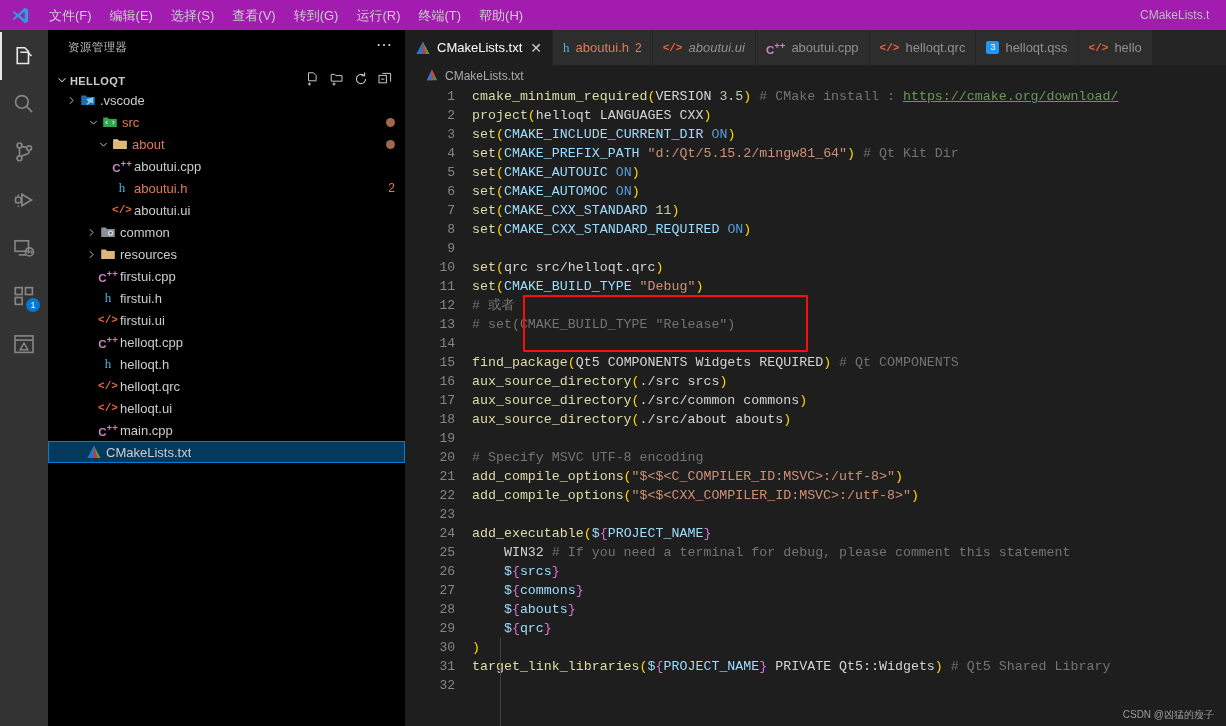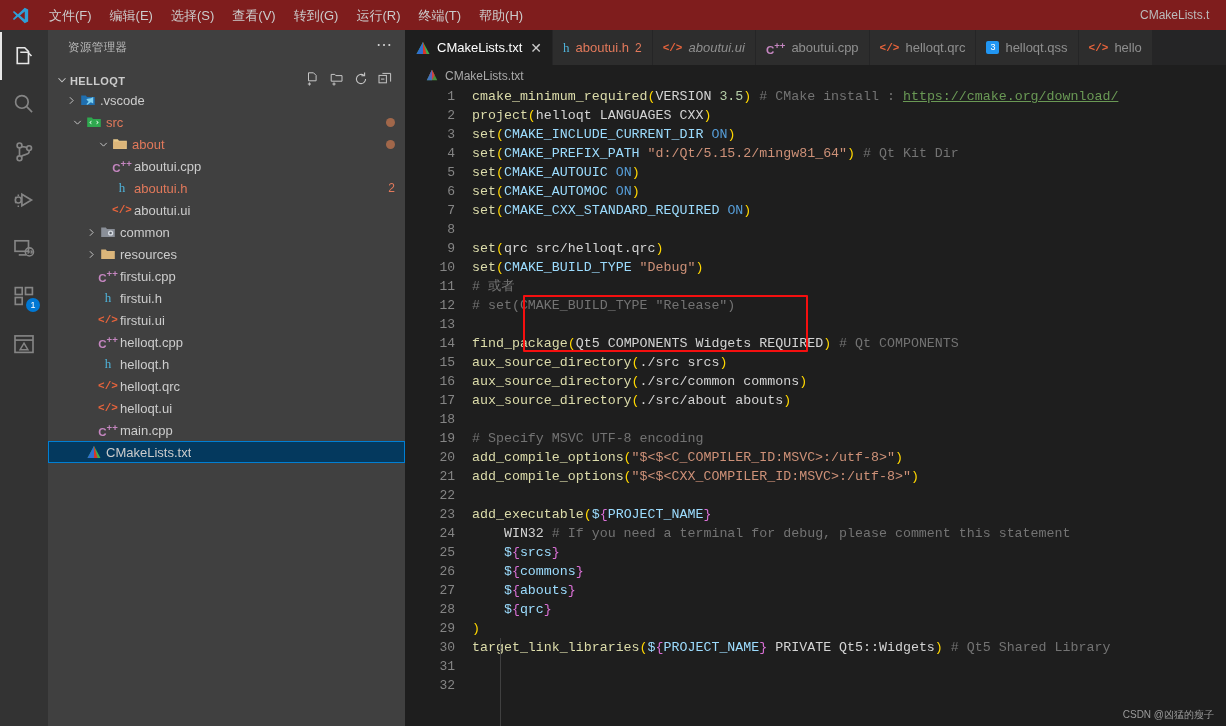--- a/index.html
+++ b/index.html
@@ -7,21 +7,21 @@
     width: 1226px; height: 726px;
     background: #1e1e1e;
     font-family: "Liberation Sans", sans-serif;
     overflow: hidden;
     -webkit-font-smoothing: antialiased;
   }
   .app { width: 1226px; height: 726px; display: flex; flex-direction: column; background:#1e1e1e; }
 
   
   .titlebar {
-    height: 30px; min-height:30px; background: #7f1d1d; display: flex; align-items: center;
+    height: 30px; min-height:30px; background: #a21caf; display: flex; align-items: center;
     padding: 0 6px; position: relative;
   }
   .vscode-logo { width: 28px; display:flex; align-items:center; justify-content:center; }
   .vscode-logo svg { width:17px; height:17px; display:block; }
   .menu { display: flex; align-items: center; margin-left: 6px; }
   .menu-item {
     color: #cccccc; font-size: 13px; padding: 3px 9px; white-space: nowrap;
     line-height: 17px; border-radius: 3px;
   }
   .title-center {
@@ -44,21 +44,21 @@
   .act-item.active { color: #e7e7e7; box-shadow: inset 2px 0 0 #e7e7e7; }
   .act-item svg { width: 24px; height: 24px; display: block; }
   .act-badge {
     position: absolute; right: 8px; bottom: 8px; background: #0078d4; color: #fff;
     font-size: 9px; line-height: 14px; height: 14px; min-width: 14px; border-radius: 7px;
     text-align: center; font-family: "Liberation Sans", sans-serif; padding: 0 3px;
   }
 
   
   .sidebar {
-    width: 357px; min-width: 357px; background: #404040; display: flex; flex-direction: column;
+    width: 357px; min-width: 357px; background: #000000; display: flex; flex-direction: column;
   }
   .sb-title {
     height: 35px; display: flex; align-items: center; padding: 0 12px 0 20px;
     color: #bbbbbb; font-size: 11.5px; letter-spacing: .4px; justify-content: space-between;
   }
   .sb-dots { color: #cccccc; font-size: 16px; letter-spacing:1px; line-height: 10px; padding-bottom:6px;}
   .sb-section-head {
     height: 22px; display: flex; align-items: flex-end; padding: 0 8px 0 6px;
     color: #cccccc; font-size: 11px; font-weight: bold; letter-spacing: .4px;
   }
@@ -279,21 +279,21 @@
             <span class="ficon">
               <span class="g-folder">
                 <svg width="16" height="16" viewBox="0 0 16 16" fill="none">
                   <path d="M1.2 3.5h4.6l1.2 1.4h7.8v8.1H1.2z" fill="#1f6fb0"></path>
                   <path d="M10.8 6.2l2.4-1.2v6.4l-2.4-1.2-3.4 2.6-1-.6 2.2-2.4-2.2-2.4 1-.6z" fill="#7fd0ef"></path>
                 </svg>
               </span>
             </span>
             <span class="label">.vscode</span>
           </div>
-          <div class="row" style="padding-left: 22px;">
+          <div class="row" style="padding-left: 22px; margin-left: 16px;">
             <span class="twisty">
               <svg width="13" height="13" viewBox="0 0 16 16">
                 <path d="M4 6l4 4 4-4" stroke="#c5c5c5" stroke-width="1.2" fill="none"></path>
               </svg>
             </span>
             <span class="ficon">
               <span class="g-folder">
                 <svg width="16" height="16" viewBox="0 0 16 16" fill="none">
                   <path d="M1.2 3.5h4.6l1.2 1.4h7.8v8.1H1.2z" fill="#2fa84f"></path>
                   <path d="M3.3 8.6l2.1-2v1.3l-1 .7 1 .7v1.3z" fill="#d6f5de"></path>
@@ -546,20 +546,21 @@
             <div>31</div>
             <div>32</div>
           </div>
         <div class="code" id="code">
             <div class="ln"><span class="t-fn">cmake_minimum_required</span><span class="t-par">(</span><span class="t-white">VERSION </span><span class="t-num">3.5</span><span class="t-par">)</span><span class="t-com"> # CMake install : </span><span class="t-link">https://cmake.org/download/</span></div>
             <div class="ln"><span class="t-fn">project</span><span class="t-par">(</span><span class="t-white">helloqt LANGUAGES CXX</span><span class="t-par">)</span></div>
             <div class="ln"><span class="t-fn">set</span><span class="t-par">(</span><span class="t-var">CMAKE_INCLUDE_CURRENT_DIR </span><span class="t-kw">ON</span><span class="t-par">)</span></div>
             <div class="ln"><span class="t-fn">set</span><span class="t-par">(</span><span class="t-var">CMAKE_PREFIX_PATH </span><span class="t-str">"d:/Qt/5.15.2/mingw81_64"</span><span class="t-par">)</span><span class="t-com"> # Qt Kit Dir</span></div>
             <div class="ln"><span class="t-fn">set</span><span class="t-par">(</span><span class="t-var">CMAKE_AUTOUIC </span><span class="t-kw">ON</span><span class="t-par">)</span></div>
             <div class="ln"><span class="t-fn">set</span><span class="t-par">(</span><span class="t-var">CMAKE_AUTOMOC </span><span class="t-kw">ON</span><span class="t-par">)</span></div>
+            <div class="ln"><span class="t-fn">set</span><span class="t-par">(</span><span class="t-var">CMAKE_CXX_STANDARD </span><span class="t-num">11</span><span class="t-par">)</span></div>
             <div class="ln"><span class="t-fn">set</span><span class="t-par">(</span><span class="t-var">CMAKE_CXX_STANDARD_REQUIRED </span><span class="t-kw">ON</span><span class="t-par">)</span></div>
             <div class="ln">&nbsp;</div>
             <div class="ln"><span class="t-fn">set</span><span class="t-par">(</span><span class="t-white">qrc src/helloqt.qrc</span><span class="t-par">)</span></div>
             <div class="ln"><span class="t-fn">set</span><span class="t-par">(</span><span class="t-var">CMAKE_BUILD_TYPE </span><span class="t-str">"Debug"</span><span class="t-par">)</span></div>
             <div class="ln"><span class="t-com"># 或者</span></div>
             <div class="ln"><span class="t-com"># set(CMAKE_BUILD_TYPE "Release")</span></div>
             <div class="ln">&nbsp;</div>
             <div class="ln"><span class="t-fn">find_package</span><span class="t-par">(</span><span class="t-white">Qt5 COMPONENTS Widgets REQUIRED</span><span class="t-par">)</span><span class="t-com"> # Qt COMPONENTS</span></div>
             <div class="ln"><span class="t-fn">aux_source_directory</span><span class="t-par">(</span><span class="t-white">./src srcs</span><span class="t-par">)</span></div>
             <div class="ln"><span class="t-fn">aux_source_directory</span><span class="t-par">(</span><span class="t-white">./src/common commons</span><span class="t-par">)</span></div>

